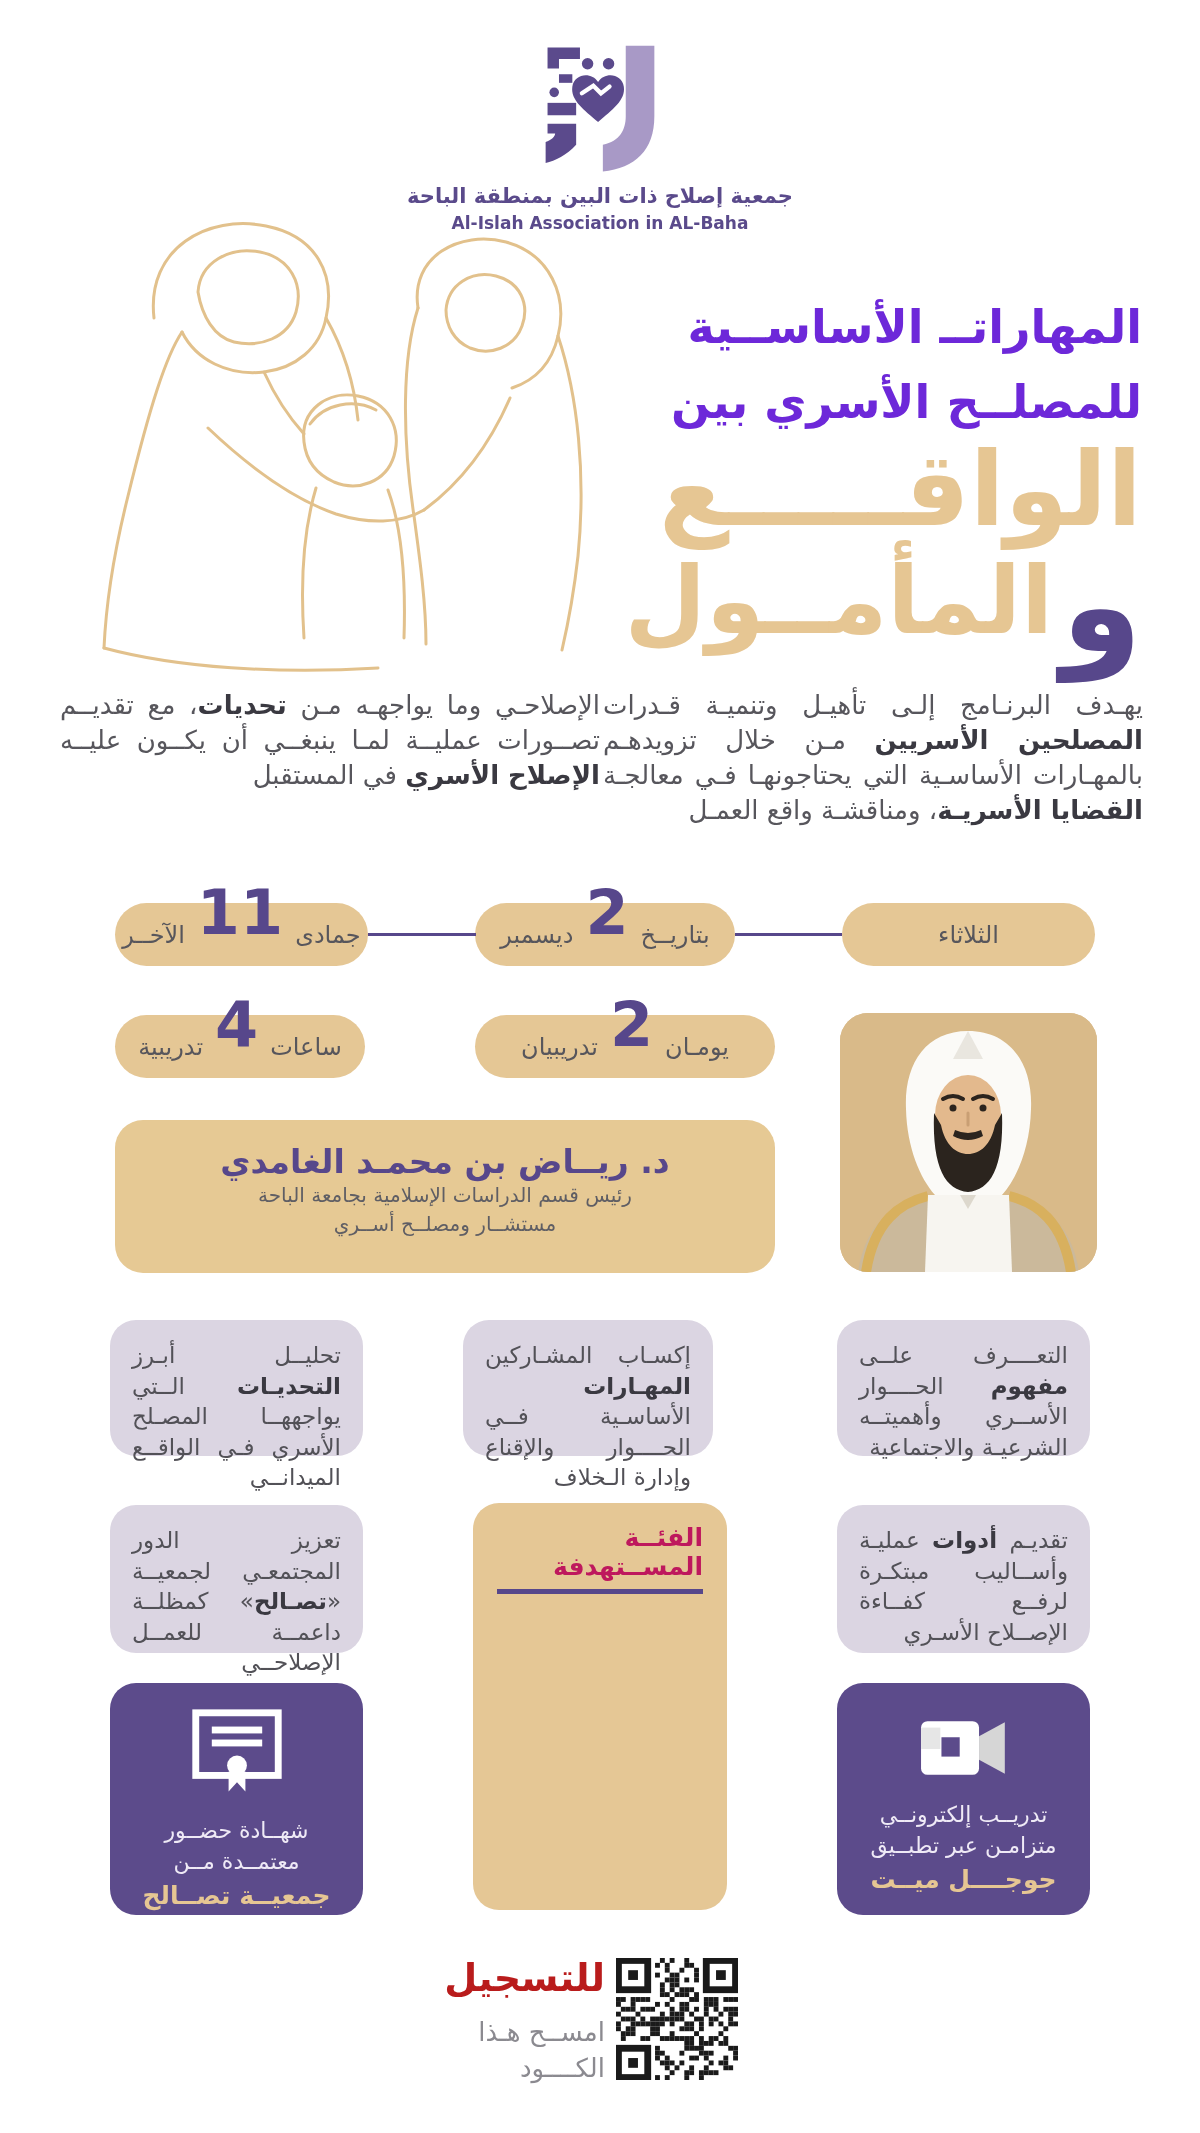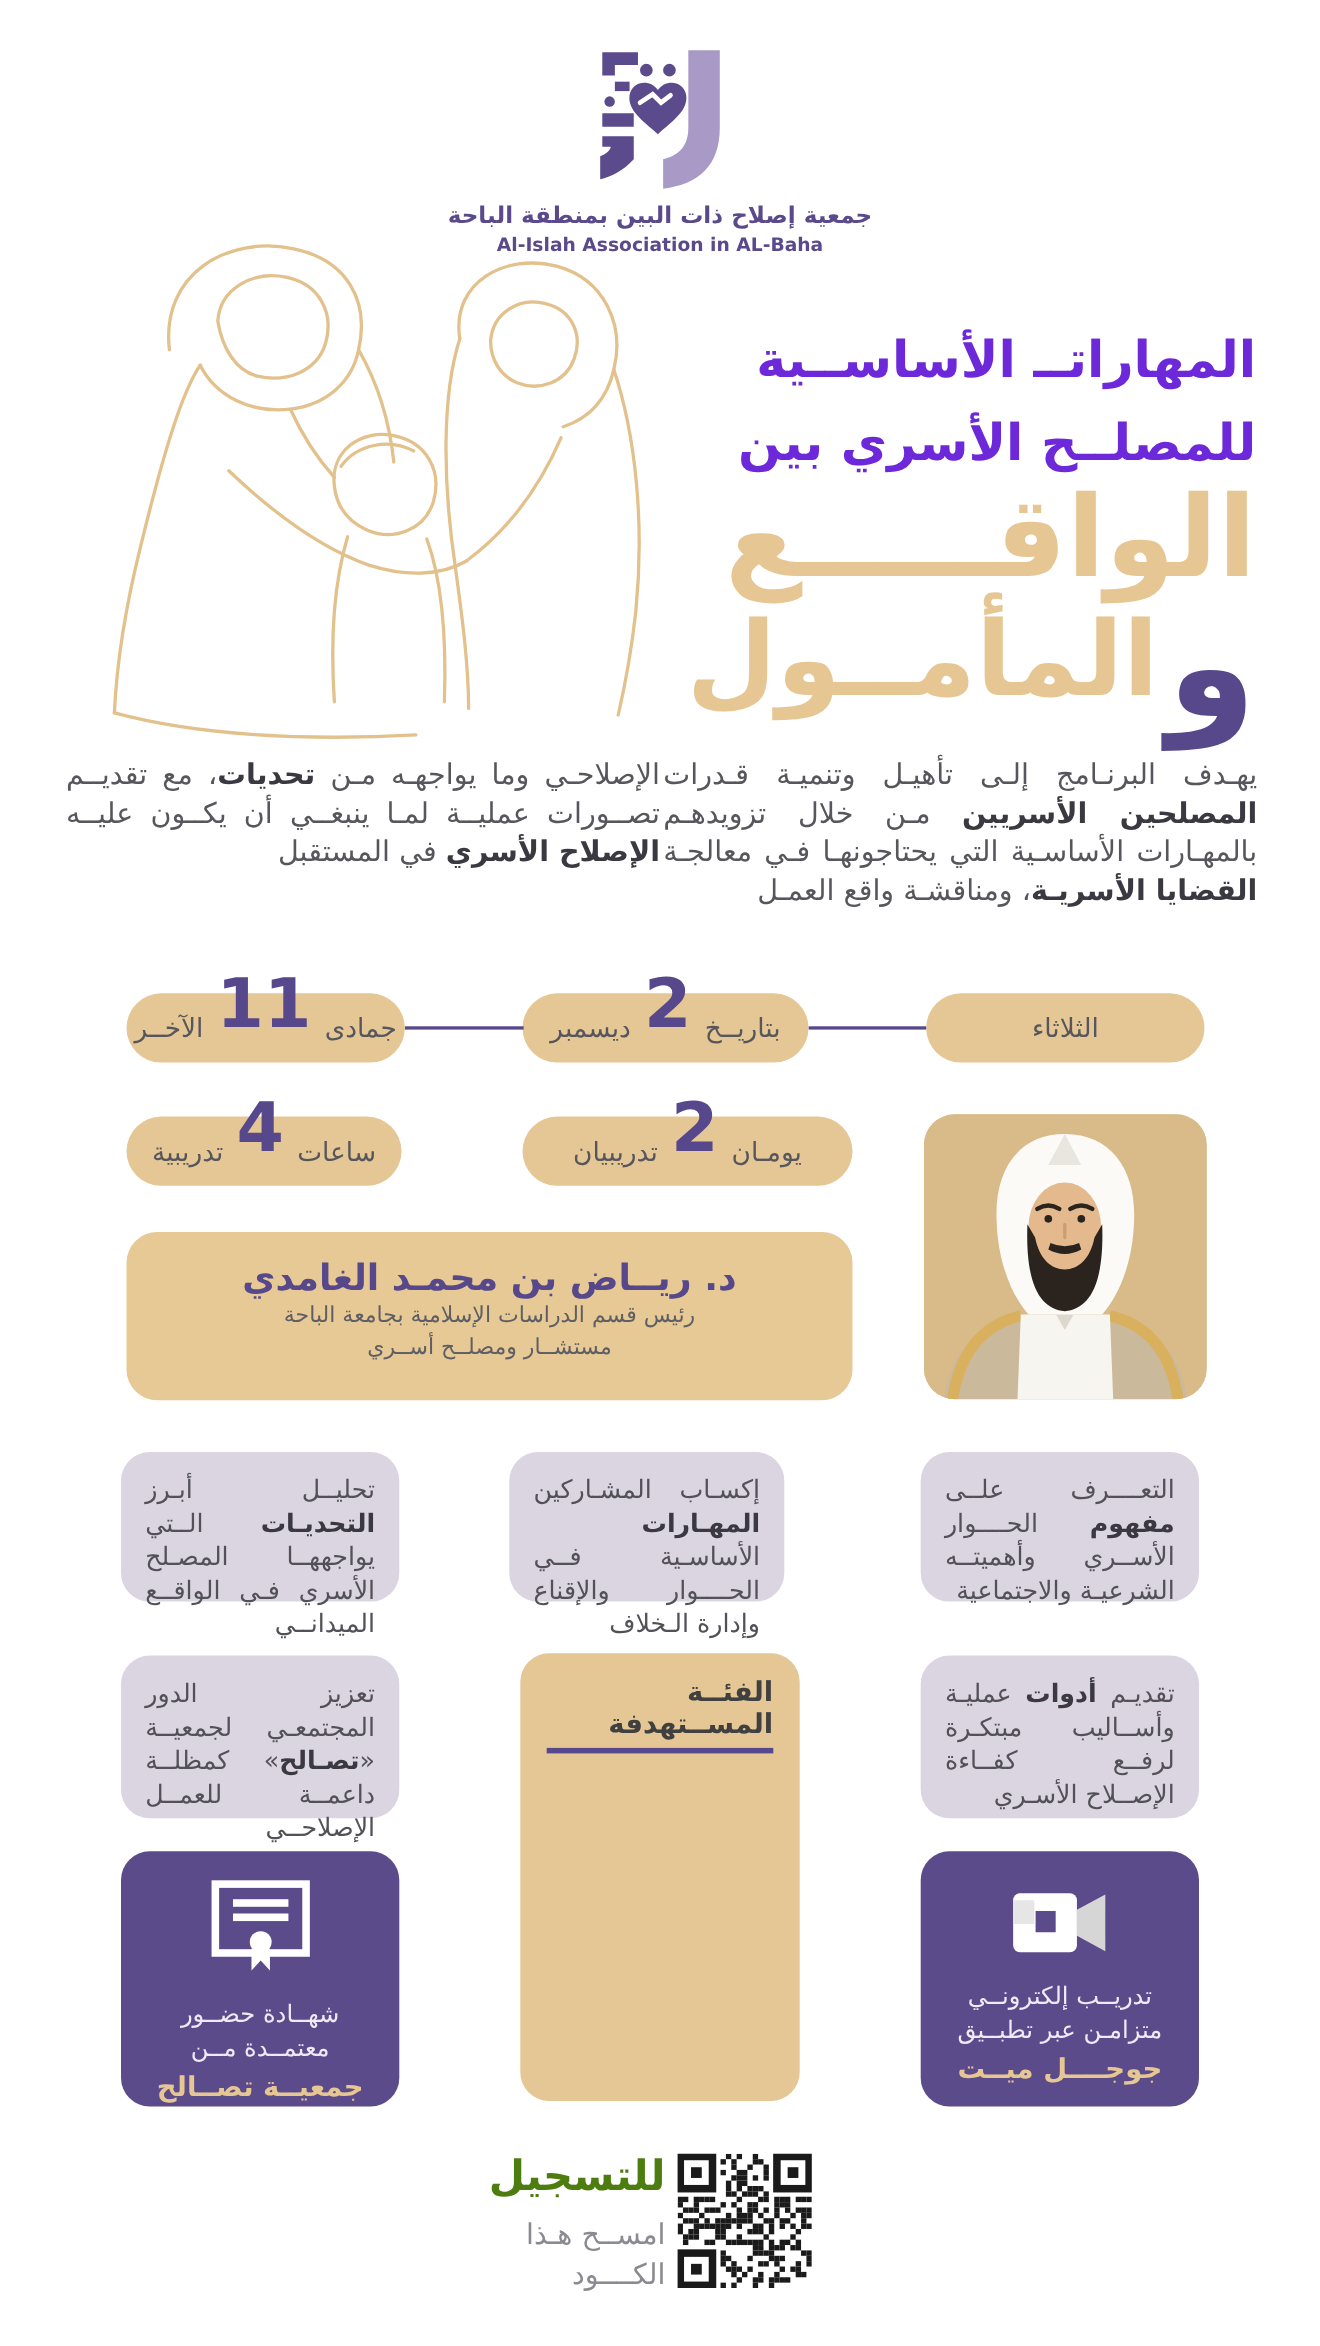--- a/index.html
+++ b/index.html
@@ -53,35 +53,35 @@
        line-height:30.5px;color:#525157;text-align:justify}
   .r1{top:1320px;height:136px}
   .r2{top:1505px;height:148px}
   .col-right{right:110px;width:253px}
   .col-mid{right:487px;width:250px}
   .col-left{right:837px;width:253px}
 
   
   .target-card{position:absolute;right:473px;top:1503px;width:254px;height:407px;background:#e5c795;
                border-radius:26px;padding:20px 24px 10px}
-  .target-heading{font-size:25px;font-weight:700;color:#404040;text-align:right}
+  .target-heading{font-size:25px;font-weight:700;color:#be185d;text-align:right}
   .target-rule{height:5px;background:#57478b;margin:8px 0 0}
   .target-item{font-size:21.5px;line-height:29px;color:#55545a;padding:13px 2px;text-align:justify}
   .target-item + .target-item{border-top:2px solid #57478b}
 
   
   .purple-card{position:absolute;top:1683px;height:232px;background:#5c4b8b;border-radius:26px;
                display:flex;flex-direction:column;align-items:center;padding-top:26px;
                color:#efeaf6;font-size:22px;line-height:31px;text-align:center}
   .purple-card .icon{margin-bottom:14px}
   .purple-card .gold-line{color:#e6c693;font-weight:700;font-size:25px;margin-top:3px}
   .meet-pad{margin-top:10px}
 
   
-  .reg-title{right:595px;top:1956px;width:230px;text-align:right;font-size:38px;font-weight:700;color:#4d7c0f}
+  .reg-title{right:595px;top:1956px;width:230px;text-align:right;font-size:38px;font-weight:700;color:#b91c1c}
   .reg-sub{right:595px;top:2014px;width:230px;text-align:right;font-size:26px;line-height:36px;color:#8b8a90}
   .qr{right:462px;top:1958px;width:122px;height:122px;background:#fff}
   .qr svg{display:block;width:100%;height:100%}
 </style>
 </head>
 <body>
 
 <div class="poster">
 
   <div class="abs logo">

